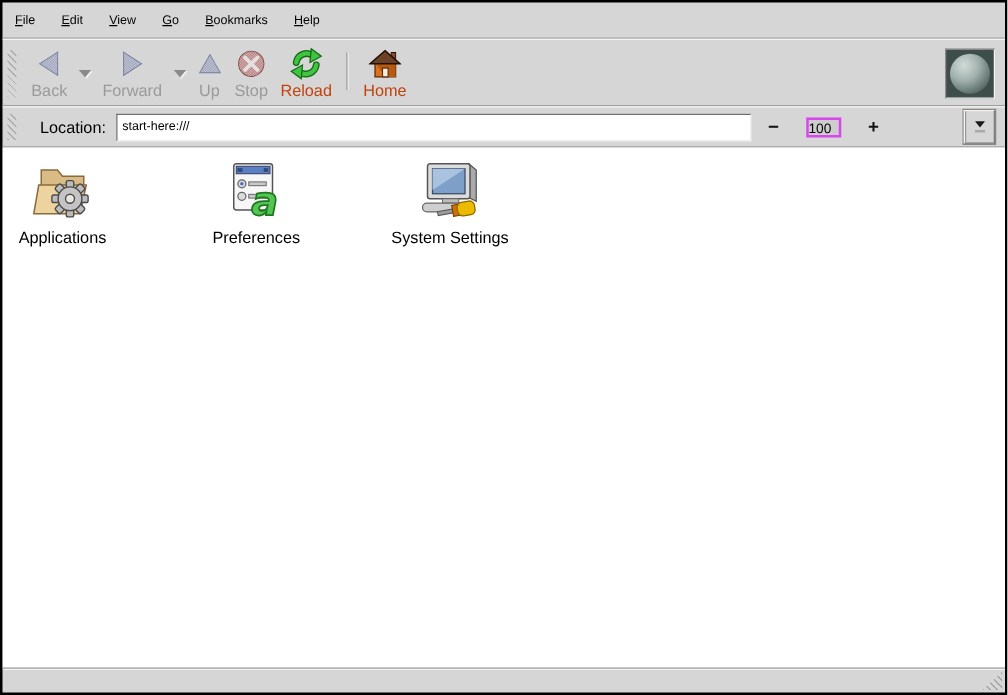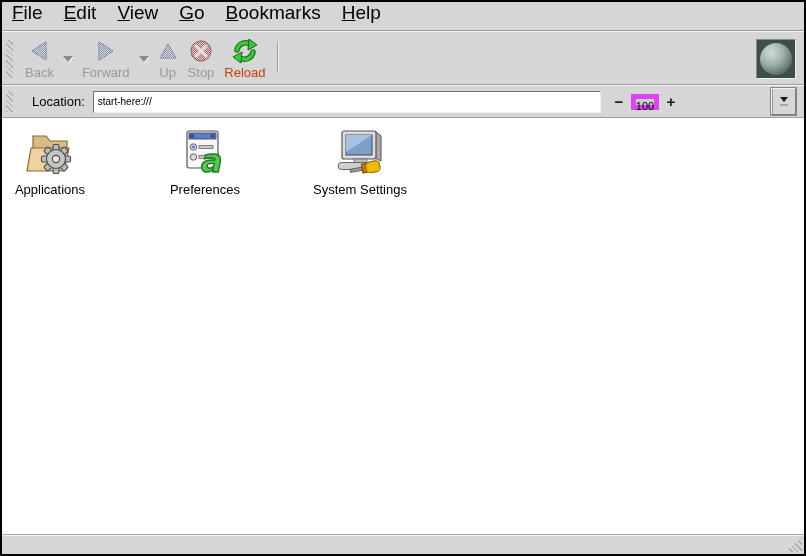--- a/index.html
+++ b/index.html
@@ -10,24 +10,24 @@
     width:806px; height:556px;
     background:#d6d6d6;
     border:2px solid #000;
     display:flex; flex-direction:column;
     overflow:hidden;
   }
 
   
   .menubar {
     height:29px; flex:none;
-    display:flex; align-items:flex-start;
+    display:flex; align-items:center;
     padding-left:10px;
     border-bottom:1px solid #9e9e9e;
-    font-size:19px; color:#000;
+    font-size:10px; color:#000;
   }
   .menu-item {
     display:inline-block;
     margin-right:21px;
     cursor:default;
   }
   .menu-item::first-letter { text-decoration:underline; }
 
   
   .toolbar {
@@ -97,24 +97,24 @@
     font-size:10px; padding:0 4px;
     outline:none;
   }
   .zoom-btn {
     width:16px; text-align:center;
     font-size:15px; font-weight:bold; color:#111;
     cursor:default; user-select:none;
   }
   .zoom-out { margin-left:10px; }
   .zoom-box {
-    width:28px; height:16px; margin:0 4px;
+    width:28px; height:16px; margin:0 18px;
     background:#cdcdcd;
-    border:5px solid #d946ef;
-    font-size:11px; line-height:14px; text-align:center; color:#000;
+    border:2px solid #d946ef;
+    font-size:11px; line-height:14px; text-align:left; color:#000;
   }
   .viewas {
     margin-left:auto;
     height:27px;
     display:flex; align-items:stretch;
     background:#d6d6d6;
     border:1px solid; border-color:#f2f2f2 #7a7a7a #7a7a7a #f2f2f2;
     box-shadow:0 0 0 1px #878787;
     cursor:default;
   }
@@ -236,20 +236,32 @@
           <path d="M21 14 A 8.5 8.5 0 0 1 7.5 19.5" fill="none" stroke="#156815" stroke-width="5.5" stroke-linecap="round"></path>
           <path d="M21 14 A 8.5 8.5 0 0 1 7.5 19.5" fill="none" stroke="#3ec43e" stroke-width="3.5" stroke-linecap="round"></path>
           <polygon points="9,25 1,19 10,14" fill="#3ec43e" stroke="#156815" stroke-width="1"></polygon>
         </svg>
       </div>
       <div class="tb-label">Reload</div>
     </div>
 
     <div class="tb-sep"></div>
 
+    <div class="tb-btn">
+      <div class="tb-icon">
+        <svg width="26" height="25" viewBox="0 0 26 25">
+          <rect x="18" y="3" width="3.5" height="6" fill="#8a4a2a" stroke="#2a1505" stroke-width="0.8"></rect>
+          <rect x="5" y="11" width="16.5" height="11.5" fill="#d9731f" stroke="#5a2a08" stroke-width="1"></rect>
+          <path d="M5 11 L21.5 11 L21.5 22.5 L13 22.5 Z" fill="#b85a10"></path>
+          <polygon points="13,1.5 25,12 1,12" fill="#6b4226" stroke="#241105" stroke-width="1.2"></polygon>
+          <rect x="11" y="15.5" width="4.5" height="7" fill="#f3ecdc" stroke="#5a2a08" stroke-width="0.9"></rect>
+        </svg>
+      </div>
+      <div class="tb-label">Home</div>
+    </div>
 
     <div class="throbber-wrap">
       <div class="throbber-sphere"></div>
     </div>
   </div>
 
   <div class="locationbar">
     <div class="grip lb-grip"></div>
     <span class="lb-label">Location:</span>
     <input class="lb-input" type="text" value="start-here:///" style="">

